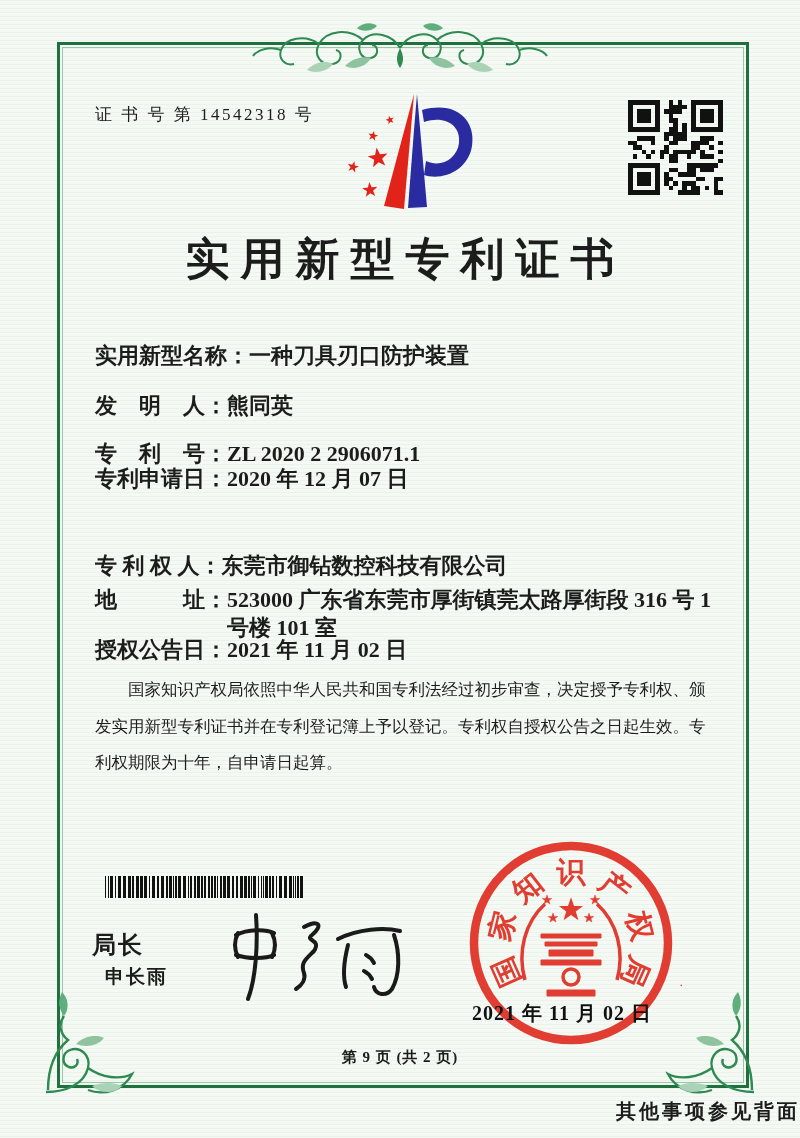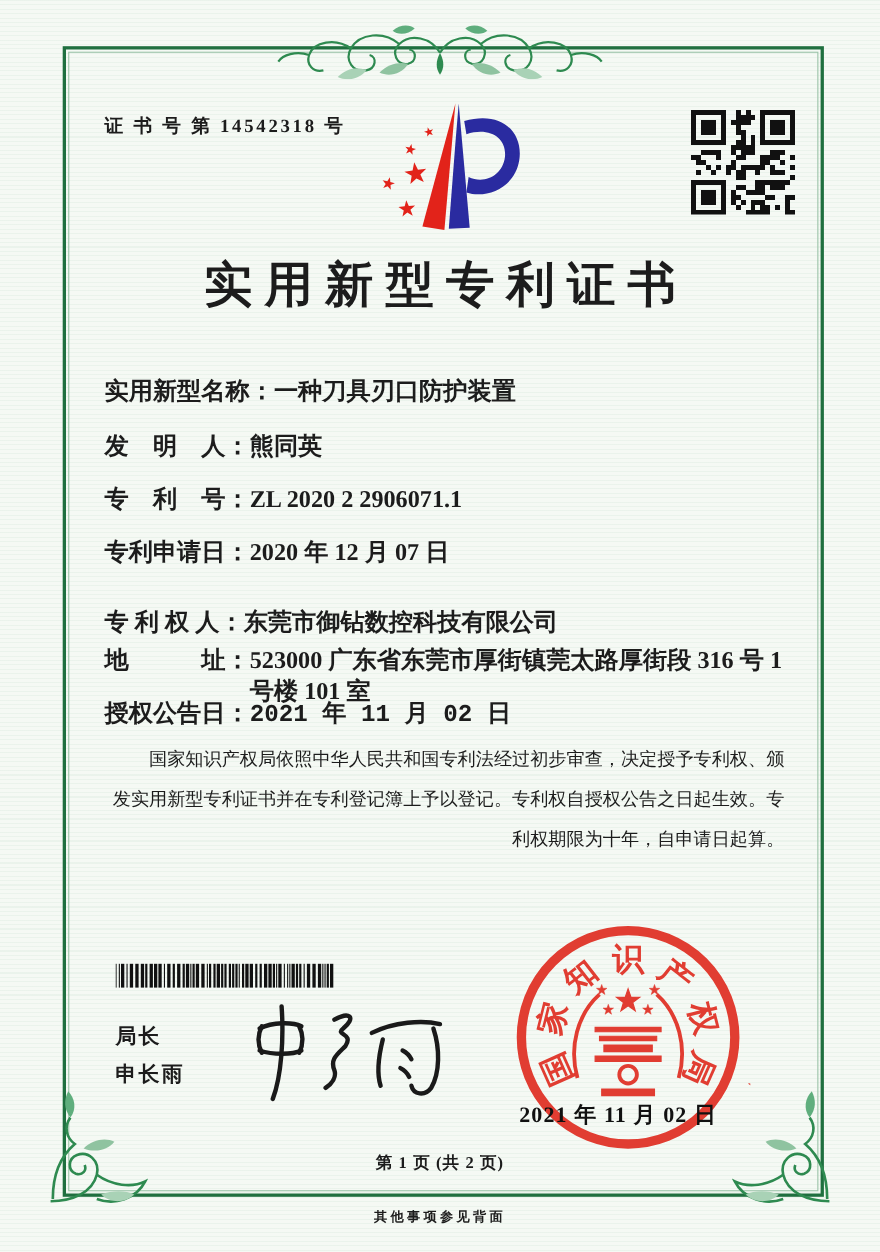--- a/index.html
+++ b/index.html
@@ -11,40 +11,40 @@
   }
   body::before{ 
     content:"";position:absolute;inset:0;pointer-events:none;
     background:repeating-linear-gradient(to bottom, rgba(140,190,160,.10) 0 1px, transparent 1px 4px);
   }
   .frame{position:absolute;left:57px;top:42px;width:686px;height:1040px;border:3px solid #1f6f3f;}
   .frame::after{content:"";position:absolute;inset:2px;border:1px solid #9cc4a9;}
   .ornament-top{position:absolute;top:14px;left:50%;transform:translateX(-50%);z-index:2;}
   .ornament-bl{position:absolute;left:32px;top:986px;z-index:2;}
   .ornament-br{position:absolute;right:32px;top:986px;z-index:2;transform:scaleX(-1);}
-  .cert-number{position:absolute;left:95px;top:103px;font-size:17px;font-weight:700;letter-spacing:2.5px;}
+  .cert-number{position:absolute;left:95px;top:103px;font-size:17px;font-weight:400;letter-spacing:2.5px;}
   .logo{position:absolute;left:326px;top:88px;}
   .qr{position:absolute;left:628px;top:100px;width:95px;height:95px;}
   .title{position:absolute;left:0;top:230px;width:800px;text-align:center;
     font-size:44px;font-weight:700;letter-spacing:11px;text-indent:11px;margin:0;}
   .frow{position:absolute;left:95px;width:625px;font-size:22px;font-weight:600;line-height:28px;}
   .flabel{display:inline-block;min-width:118px;vertical-align:top;}
   .fvalue{display:inline-block;max-width:492px;vertical-align:top;}
-  .r1{top:342px}.r2{top:392px}.r3{top:440px}.r4{top:488px}.r5{top:552px}.r6{top:586px}.r7{top:636px}
+  .r1{top:342px}.r2{top:392px}.r3{top:440px}.r4{top:465px}.r5{top:552px}.r6{top:586px}.r7{top:636px}
   .grant2{position:absolute;left:292px;top:0;white-space:nowrap;}
   .paras{position:absolute;left:95px;top:672px;width:618px;font-size:16.5px;line-height:2.22;}
-  .paras p{margin:0;text-indent:2em;text-align:right;}
+  .paras p{margin:0;text-indent:2em;}
   .barcode{position:absolute;left:105px;top:876px;width:200px;height:22px;}
-  .official-title{position:absolute;left:105px;top:929px;font-size:19px;font-weight:600;letter-spacing:2px;}
+  .official-title{position:absolute;left:92px;top:929px;font-size:24px;font-weight:600;letter-spacing:2px;}
   .official-name{position:absolute;left:105px;top:964px;font-size:19px;font-weight:700;letter-spacing:2px;}
   .signature{position:absolute;left:208px;top:893px;}
   .seal{position:absolute;left:460px;top:838px;opacity:.94;}
   .seal-date{position:absolute;left:472px;top:1000px;font-size:20px;font-weight:700;letter-spacing:1px;color:#111;z-index:3;}
   .footer-page{position:absolute;left:0;top:1048px;width:800px;text-align:center;font-size:15px;font-weight:600;letter-spacing:1px;}
-  .back-note{position:absolute;left:0;top:1098px;width:800px;text-align:center;font-size:12px;font-weight:600;letter-spacing:3px;}
+  .back-note{position:absolute;left:0;top:1098px;width:800px;text-align:right;font-size:20px;font-weight:600;letter-spacing:3px;}
 </style>
 </head>
 <body>
 
 <div class="frame"></div>
 
 <svg class="ornament-top" width="310" height="58" viewBox="0 0 310 58">
   <defs>
     <g id="flourish-half">
       <g stroke="#2e8a50" fill="none" stroke-width="2">
@@ -332,21 +332,21 @@
 </div>
 <div class="frow r4">
   <span class="flabel">专利申请日：</span><span class="fvalue">2020 年 12 月 07 日</span>
 </div>
 <div class="frow r5">
   <span class="flabel">专 利 权 人：</span><span class="fvalue">东莞市御钻数控科技有限公司</span>
 </div>
 <div class="frow r6">
   <span class="flabel">地　　　址：</span><span class="fvalue">523000 广东省东莞市厚街镇莞太路厚街段 316 号 1 号楼 101 室</span>
 </div>
-<div class="frow r7" style="position:absolute;font-family:Liberation Mono, monospace;">
+<div class="frow r7" style="position:absolute;">
   <span class="flabel">授权公告日：</span><span>2021 年 11 月 02 日</span>
 </div>
 
 <div class="paras">
   <p>国家知识产权局依照中华人民共和国专利法经过初步审查，决定授予专利权、颁发实用新型专利证书并在专利登记簿上予以登记。专利权自授权公告之日起生效。专利权期限为十年，自申请日起算。</p>
 </div>
 
 <div class="barcode"><svg width="200" height="22">
       <rect x="0" y="0" width="1" height="22" fill="#111"></rect>
       <rect x="3" y="0" width="1" height="22" fill="#111"></rect>
@@ -449,14 +449,14 @@
     <path d="M89,112 h44 v6 h-44 z"></path>
     <path d="M81,122 h60 v5 h-60 z"></path>
     <circle cx="111" cy="139" r="8" fill="none" stroke-width="3.5"></circle>
     <path d="M65,142 C57,114 65,84 85,66" fill="none" stroke-width="3.5"></path>
     <path d="M157,142 C165,114 157,84 137,66" fill="none" stroke-width="3.5"></path>
     <path d="M87,152 h48 v6 h-48 z"></path>
   </g>
 </svg>
 <div class="seal-date">2021 年 11 月 02 日</div>
 
-<div class="footer-page">第 1 页 (共 2 页)</div>
+<div class="footer-page">第 9 页 (共 2 页)</div>
 <div class="back-note">其他事项参见背面</div>
 
 </body></html>

